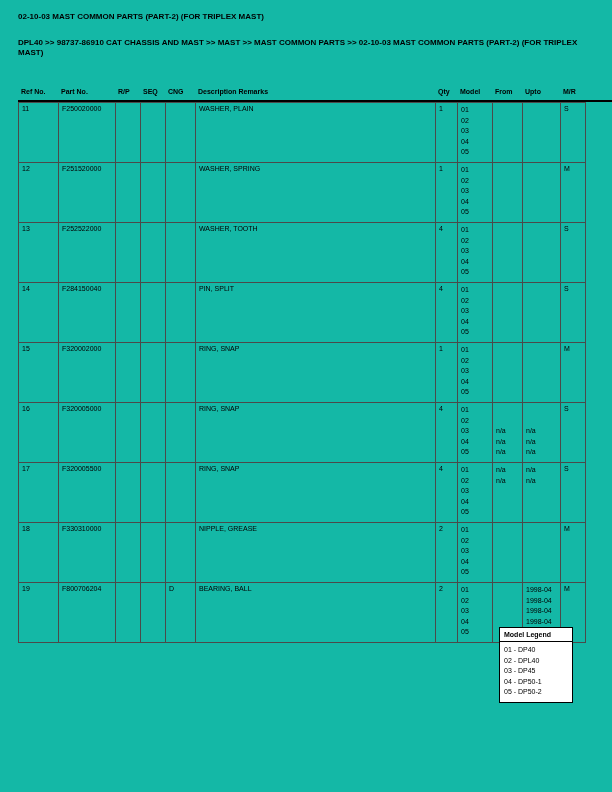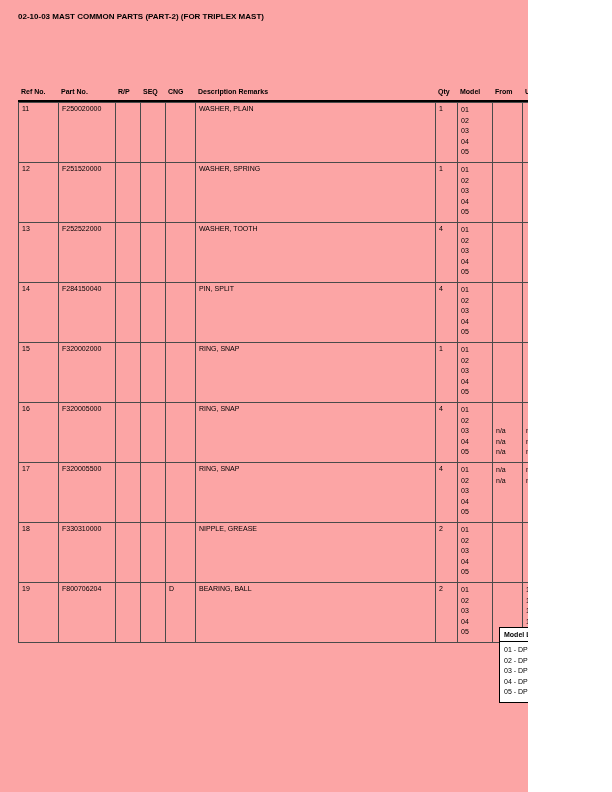--- a/index.html
+++ b/index.html
@@ -4,23 +4,23 @@
 <style>
   html, body {
     margin: 0;
     padding: 0;
     background: #ffffff;
     font-family: "Liberation Sans", sans-serif;
     color: #000000;
   }
   .page {
     position: relative;
-    width: 528px;
+    width: 612px;
     height: 792px;
-    background: #fca5a5;
+    background: #14b8a6;
     overflow: hidden;
   }
   .page-title {
     position: absolute;
     top: 12px;
     left: 18px;
     width: 580px;
     font-size: 8px;
     font-weight: bold;
     line-height: 10px;
@@ -114,20 +114,21 @@
     white-space: nowrap;
   }
 </style>
 </head>
 <body>
 
 <div class="page">
 
   <div class="page-title">02-10-03 MAST COMMON PARTS (PART-2) (FOR TRIPLEX MAST)</div>
 
+  <div class="breadcrumb">DPL40 &gt;&gt; 98737-86910 CAT CHASSIS AND MAST &gt;&gt; MAST &gt;&gt; MAST COMMON PARTS &gt;&gt; 02-10-03 MAST COMMON PARTS (PART-2) (FOR TRIPLEX MAST)</div>
 
   <div class="header-row">
     <span class="w-ref">Ref No.</span>
     <span class="w-part">Part No.</span>
     <span class="w-rp">R/P</span>
     <span class="w-seq">SEQ</span>
     <span class="w-cng">CNG</span>
     <span class="w-desc">Description Remarks</span>
     <span class="w-qty">Qty</span>
     <span class="w-model">Model</span>

